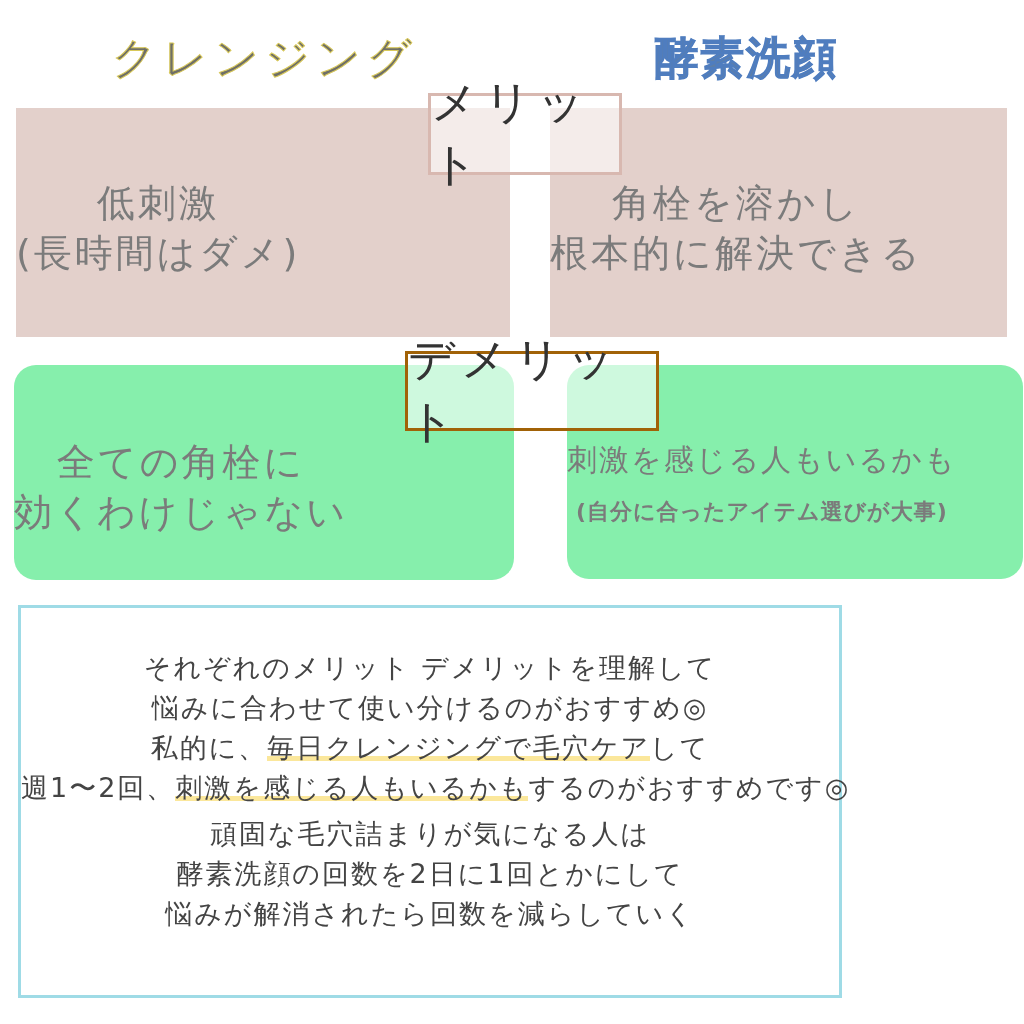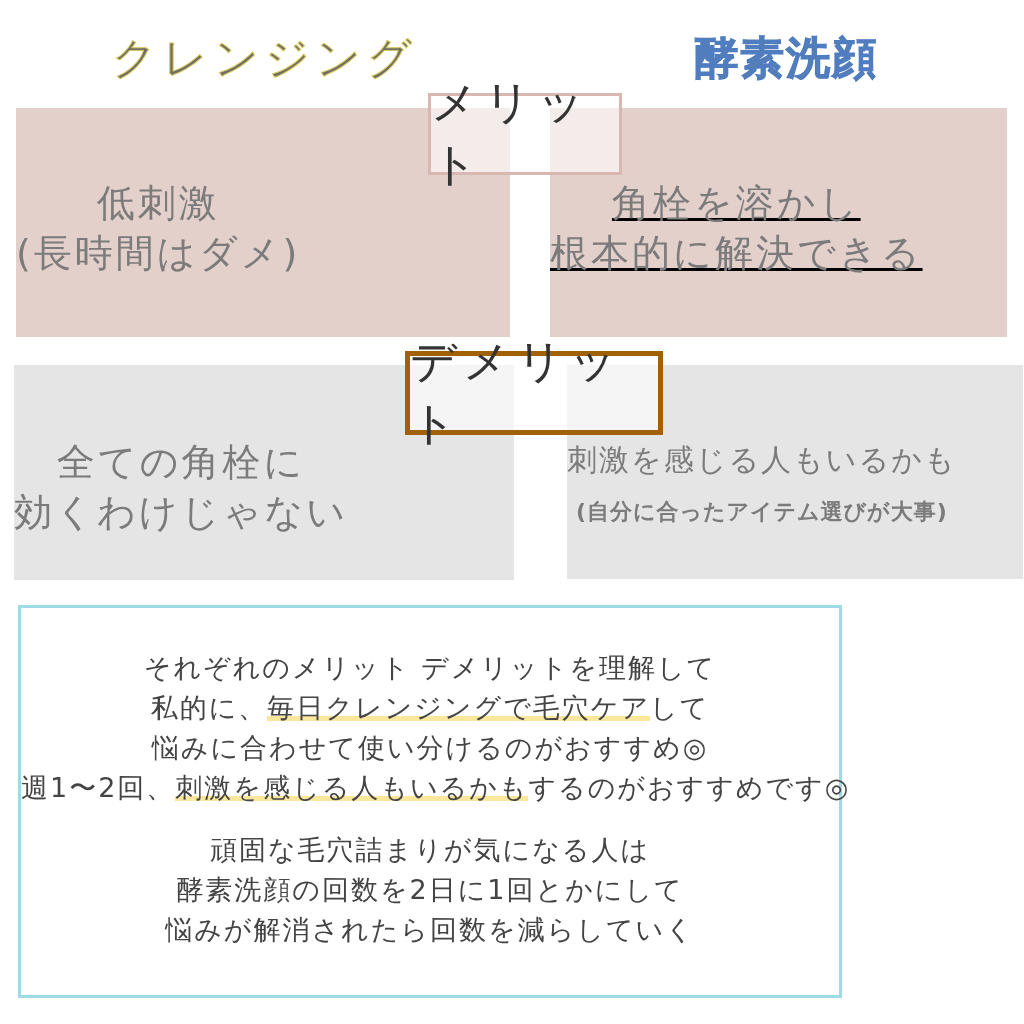--- a/index.html
+++ b/index.html
@@ -5,44 +5,44 @@
   html, body { margin: 0; padding: 0; }
   body {
     width: 1024px; height: 1024px; background: #ffffff; position: relative; overflow: hidden;
     font-family: "DejaVu Sans", sans-serif;
   }
   .col-title {
     position: absolute; top: 28px; height: 60px; line-height: 60px;
     font-size: 44px; text-align: center; letter-spacing: 6px;
   }
   #title-left { left: 20px; width: 490px; color: #6f6f67; -webkit-text-stroke: 1px #d9c95a; font-weight: normal; }
-  #title-right { left: 566px; width: 440px; color: #5f7fa6; -webkit-text-stroke: 1px #4f7dbf; font-weight: bold; letter-spacing: 2px; }
+  #title-right { left: 526px; width: 440px; color: #5f7fa6; -webkit-text-stroke: 1px #4f7dbf; font-weight: bold; letter-spacing: 2px; }
 
   .panel { position: absolute; display: flex; align-items: center; text-align: center; }
   .merit { background: #e3d0cb; }
-  .demerit { background: #e5e5e5; }
+  .demerit { background: #86efac; border-radius: 22px; }
   #merit-left { left: 16px; top: 108px; width: 494px; height: 229px; }
-  #merit-right { left: 550px; top: 108px; width: 457px; height: 229px; text-decoration: underline; }
+  #merit-right { left: 550px; top: 108px; width: 457px; height: 229px; }
   #demerit-left { left: 14px; top: 365px; width: 500px; height: 215px; }
   #demerit-right { left: 551px; top: 365px; width: 456px; height: 214px; margin-left: 16px; }
 
   .panel-text { color: #7b7b7b; font-size: 38px; line-height: 50px; letter-spacing: 3px; white-space: pre-line; }
   #merit-left .panel-text { margin-top: 10px; }
   #merit-right .panel-text { margin-top: 10px; }
   #demerit-left .panel-text { margin-top: 28px; }
   #demerit-right .panel-text { font-size: 30px; line-height: 52px; margin-top: 28px; letter-spacing: 2px; }
   #demerit-right .sub { display: block; font-size: 22px; letter-spacing: 1px; font-weight: bold; }
 
   .label-box {
     position: absolute; background: rgba(255,255,255,0.6);
     display: flex; align-items: center; justify-content: center;
     color: #333; font-size: 46px; letter-spacing: 6px;
   }
   #label-merit { left: 428px; top: 93px; width: 188px; height: 76px; border: 3px solid #d8b8b0; }
-  #label-demerit { left: 405px; top: 351px; width: 248px; height: 74px; border: 5px solid #a16207; }
+  #label-demerit { left: 405px; top: 351px; width: 248px; height: 74px; border: 3px solid #a16207; }
 
   #summary-box {
     position: absolute; left: 18px; top: 605px; width: 824px; height: 393px;
     border: 3px solid #9fdbe6; box-sizing: border-box;
   }
   .summary-lines { position: absolute; left: 0; right: 0; text-align: center; color: #444; font-size: 27px; letter-spacing: 2px; }
   .summary-lines .line { height: 40px; line-height: 40px; white-space: nowrap; }
   .hl { background: linear-gradient(transparent 78%, #fbe79b 78%, #fbe79b 92%, transparent 92%); }
 </style>
 </head>
@@ -69,22 +69,22 @@
   <div class="panel-text">
     <span>刺激を感じる人もいるかも</span>
     <span class="sub">(自分に合ったアイテム選びが大事)</span>
   </div>
 </div>
 <div id="label-demerit" class="label-box">デメリット</div>
 
 <div id="summary-box">
   <div class="summary-lines" style="top:40px;">
     <div class="line">それぞれのメリット デメリットを理解して</div>
+    <div class="line">悩みに合わせて使い分けるのがおすすめ◎</div>
     <div class="line"><span>私的に、</span><span class="hl">毎日クレンジングで毛穴ケア</span><span>して</span></div>
-    <div class="line">悩みに合わせて使い分けるのがおすすめ◎</div>
     <div class="line"><span>週1〜2回、</span><span class="hl">刺激を感じる人もいるかも</span><span>するのがおすすめです◎</span></div>
   </div>
-  <div class="summary-lines" style="top:222px;">
+  <div class="summary-lines" style="top:206px;">
     <div class="line">頑固な毛穴詰まりが気になる人は</div>
     <div class="line">酵素洗顔の回数を2日に1回とかにして</div>
     <div class="line">悩みが解消されたら回数を減らしていく</div>
   </div>
 </div>
 
 </body></html>

